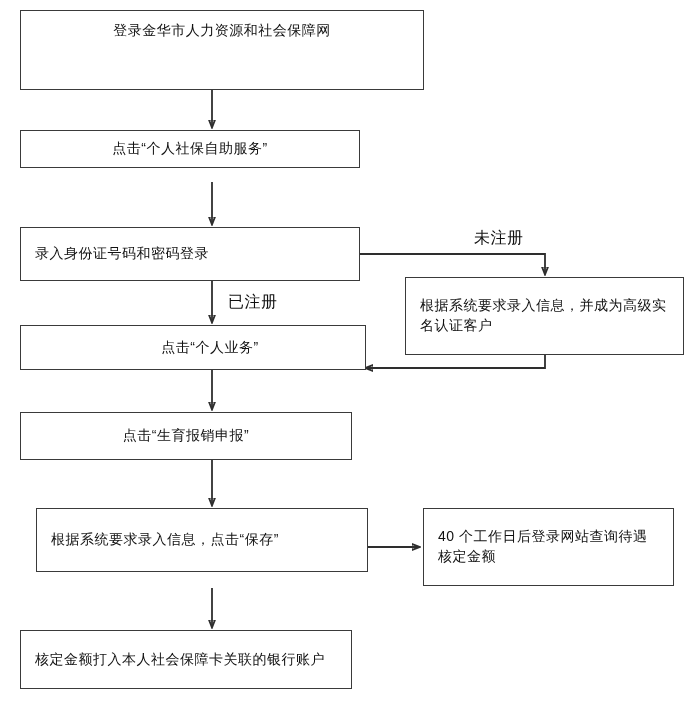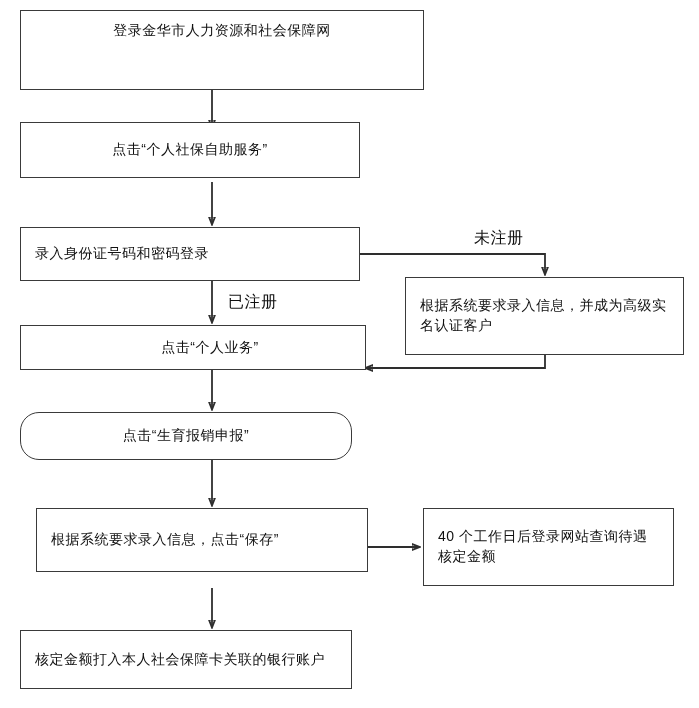--- a/index.html
+++ b/index.html
@@ -93,37 +93,37 @@
 
     <path d="M352,547 L419,547" marker-end="url(#arrowhead)"></path>
 
     <line x1="212" y1="588" x2="212" y2="627" marker-end="url(#arrowhead)"></line>
   </svg>
 
   <div class="node center-text top-text" style="left:20px; top:10px; width:404px; height:80px;">
     <span>登录金华市人力资源和社会保障网</span>
   </div>
 
-  <div class="node center-text" style="left:20px; top:122px; width:340px; height:56px;">
+  <div class="node center-text" style="left:20px; top:130px; width:340px; height:38px;">
     <span>点击“个人社保自助服务”</span>
   </div>
 
   <div class="node left-text" style="left:20px; top:227px; width:340px; height:54px;">
     <span>录入身份证号码和密码登录</span>
   </div>
 
   <div class="node left-text" style="left:405px; top:277px; width:279px; height:78px;">
     <span>根据系统要求录入信息，并成为高级实名认证客户</span>
   </div>
 
   <div class="node center-text" style="left:20px; top:325px; width:346px; height:45px;padding-left:48px;">
     <span>点击“个人业务”</span>
   </div>
 
-  <div class="node center-text" style="left:20px; top:412px; width:332px; height:48px;border-radius:19px;">
+  <div class="node center-text" style="left:20px; top:412px; width:332px; height:48px;">
     <span>点击“生育报销申报”</span>
   </div>
 
   <div class="node left-text" style="left:36px; top:508px; width:332px; height:64px;">
     <span>根据系统要求录入信息，点击“保存”</span>
   </div>
 
   <div class="node left-text" style="left:423px; top:508px; width:251px; height:78px;">
     <span>40 个工作日后登录网站查询待遇核定金额</span>
   </div>

